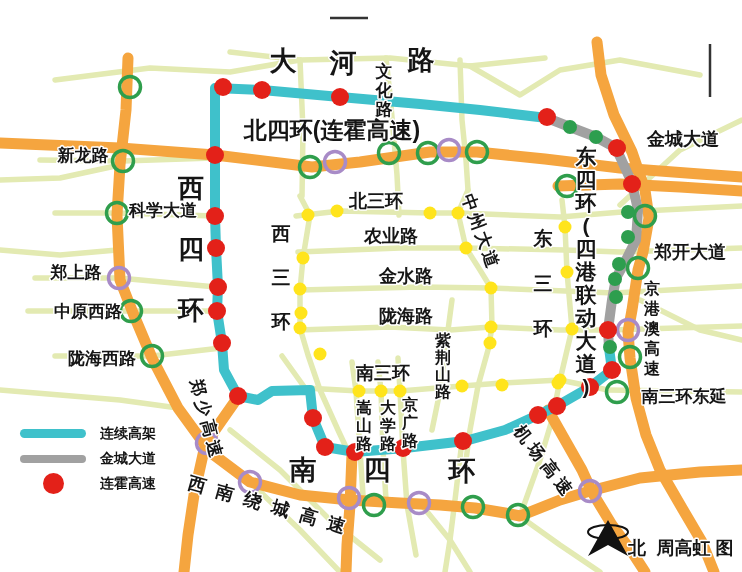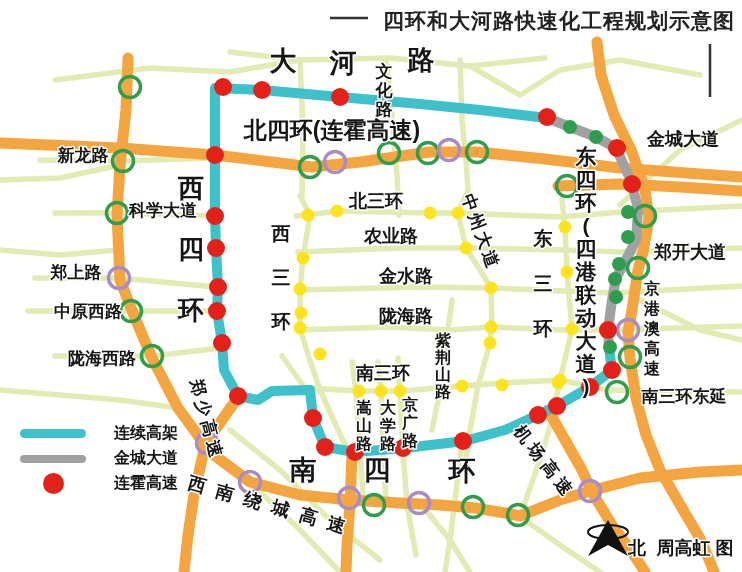--- a/index.html
+++ b/index.html
@@ -26,21 +26,21 @@
   .lg-swatch{width:78px;display:flex;align-items:center;justify-content:center;gap:3px;}
   .sw-line{width:66px;height:9px;border-radius:5px;}
   .sw-elevated{background:#3fc1cb;}
   .sw-ground{background:#a1a1a1;height:8px;}
   .sw-dot{border-radius:50%;}
   .sw-hub{width:21px;height:21px;background:#e32119;}
   .sw-simple{width:18px;height:18px;background:#2d9e4e;}
   .sw-ring{width:14px;height:14px;border-radius:50%;background:#fff;}
   .sw-ring-green{border:3.5px solid #2f9e4c;}
   .sw-ring-purple{border:3.5px solid #a88bc7;}
-  .lg-label{font-size:16px;font-weight:bold;color:#151515;margin-left:22px;white-space:nowrap;}
+  .lg-label{font-size:14px;font-weight:bold;color:#151515;margin-left:8px;white-space:nowrap;}
 </style>
 </head>
 <body>
 
 <div id="stage">
 
   <svg id="map" width="742" height="572" viewBox="0 0 742 572">
     <g id="g-roads">
         <polyline points="55,80 150,68 230,72 300,60" class="road minor"></polyline>
         <polyline points="230,52 300,60 390,58 470,66 545,58" class="road minor"></polyline>
@@ -261,21 +261,20 @@
     <g id="g-deco">
       <line class="deco" x1="330" y1="18" x2="368" y2="18"></line>
       <line class="deco" x1="710" y1="44" x2="710" y2="97"></line>
       <g>
         <ellipse cx="608" cy="532" rx="20" ry="7" fill="none" stroke="#111" stroke-width="2"></ellipse>
         <polygon points="608,520 588,556 608,545 628,556" fill="#111"></polygon>
       </g>
     </g>
   </svg>
 
-  <div id="page-title">四环和大河路快速化工程规划示意图</div>
 
   <div id="legend">
     <div class="lg-row">
       <span class="lg-swatch">
           <span class="sw-line sw-elevated"></span>
         </span>
       <span class="lg-label">连续高架</span>
     </div>
     <div class="lg-row">
       <span class="lg-swatch">

